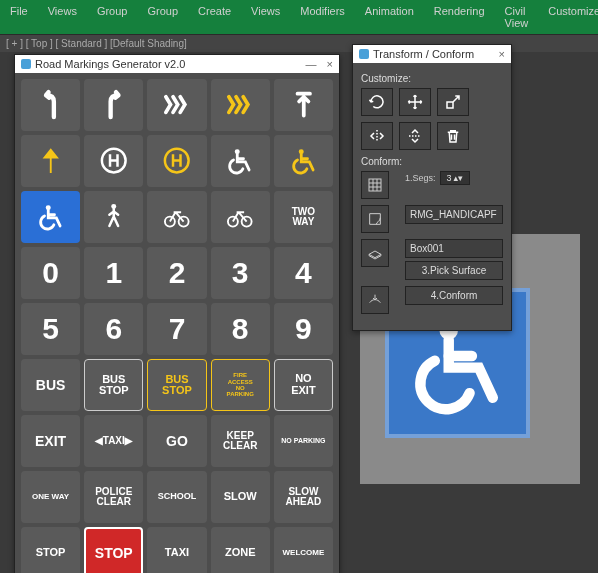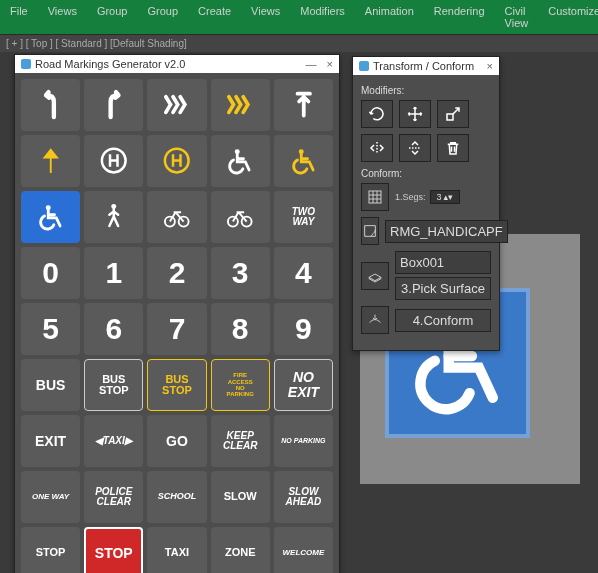--- a/index.html
+++ b/index.html
@@ -70,52 +70,52 @@
     align-items:center;
     justify-content:center;
     color:#fff;
     font-weight:700;
     font-size:14px;
     text-align:center;
     line-height:1.05;
     position:relative;
     overflow:hidden;
   }
-  .tile.small { font-size:10px; font-weight:700;font-style:italic;}
+  .tile.small { font-size:10px; font-weight:700;}
   .tile.mid { font-size:11px; font-weight:700;}
   .tile.xbig { font-size:30px; font-weight:700;}
   .tile.yellow { color:#f5c518;}
   .tile.blue { background:#2a6fd6;}
   .tile.stopred { background:#d02828; color:#fff; border:2px solid #fff; font-size:14px;}
-  .tile.boxed { border:1px solid #ccc; font-size:14px; background:#5a5a5a;}
+  .tile.boxed { border:1px solid #ccc; font-size:11px; background:#5a5a5a;}
   .tile.stopyellow { color:#f5c518; border:1px solid #f5c518; background:#5a5a5a; font-size:10px;}
   .tile.busstop { font-size:11px; line-height:1;}
   .tile svg { width:60%; height:60%;}
   
-  .tf-panel { left: 352px; top: 56px; width: 148px; }
+  .tf-panel { left: 352px; top: 44px; width: 160px; }
   .tf-body { padding:6px 8px 10px; background:#4d4d4d;}
   .tf-label { color:#ddd; font-size:10px; margin:4px 0;}
   .icon-row { display:flex; gap:6px; margin-bottom:6px;}
   .tf-icon {
     width:32px;height:28px;
     background:#444;
     border:1px solid #222;
     display:flex;align-items:center;justify-content:center;
     color:#fff;font-size:12px;
   }
   .tf-icon svg { width:18px;height:18px;stroke:#fff;fill:none;stroke-width:2;}
-  .conf-row { display:flex; gap:6px; align-items:center; margin-bottom:6px;}
+  .conf-row { display:flex; gap:16px; align-items:flex-start; margin-bottom:6px;}
   .conf-left {
     width:28px;height:28px;background:#444;border:1px solid #222;
     display:flex;align-items:center;justify-content:center;
   }
   .conf-left svg{width:16px;height:16px;stroke:#ccc;fill:none;stroke-width:1.5;}
   .conf-right { flex:1; display:flex; flex-direction:column; gap:3px;}
   .conf-btn {
-    background:#444;border:1px solid #222;color:#ddd;font-size:13px;
+    background:#444;border:1px solid #222;color:#ddd;font-size:10px;
     padding:3px 4px;text-align:center;
   }
   .conf-btn.read { background:#3f3f3f; text-align:left; padding-left:4px;}
   .segs { display:flex; align-items:center; gap:4px; font-size:9px; color:#ccc;}
   .segs .spin {
     background:#333;border:1px solid #222;color:#ddd;font-size:9px;
     padding:1px 6px;display:flex;align-items:center;gap:2px;
   }
   
   .viewport {
@@ -295,21 +295,21 @@
   <div class="panel-title">
     <span class="left">
       <span class="ico3"></span>
       <span>Transform / Conform</span>
     </span>
     <span class="ctrls">
       <span>×</span>
     </span>
   </div>
   <div class="tf-body">
-    <div class="tf-label">Modifiers:</div>
+    <div class="tf-label">Customize:</div>
     <div class="icon-row">
       <div class="tf-icon">
           <svg viewBox="0 0 24 24">
             <path d="M4 12a8 8 0 1 1 3 6M4 12l-2-3M4 12l3-1"></path>
           </svg>
         </div>
       <div class="tf-icon">
           <svg viewBox="0 0 24 24">
             <path d="M12 3v18M3 12h18M12 3l-2 2M12 3l2 2M12 21l-2-2M12 21l2-2M3 12l2-2M3 12l2 2M21 12l-2-2M21 12l-2 2"></path>
           </svg>

